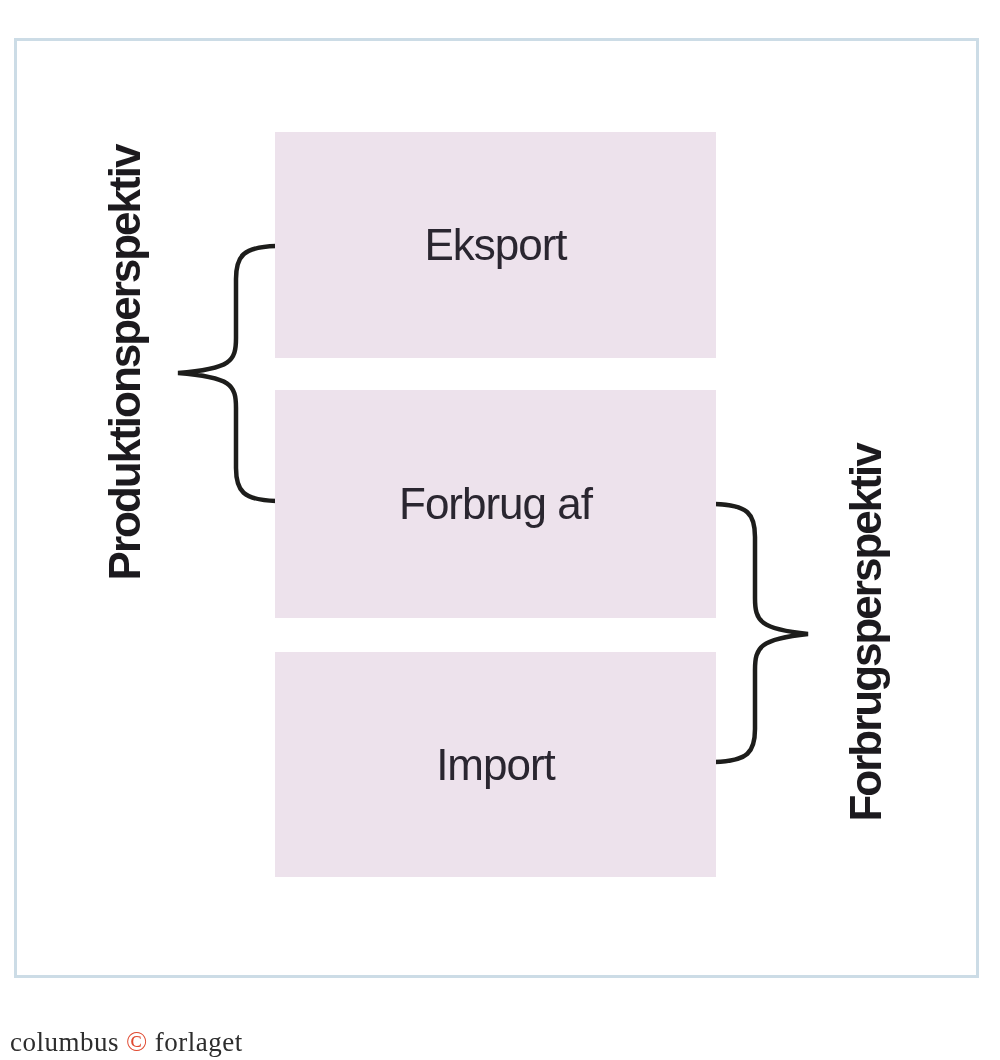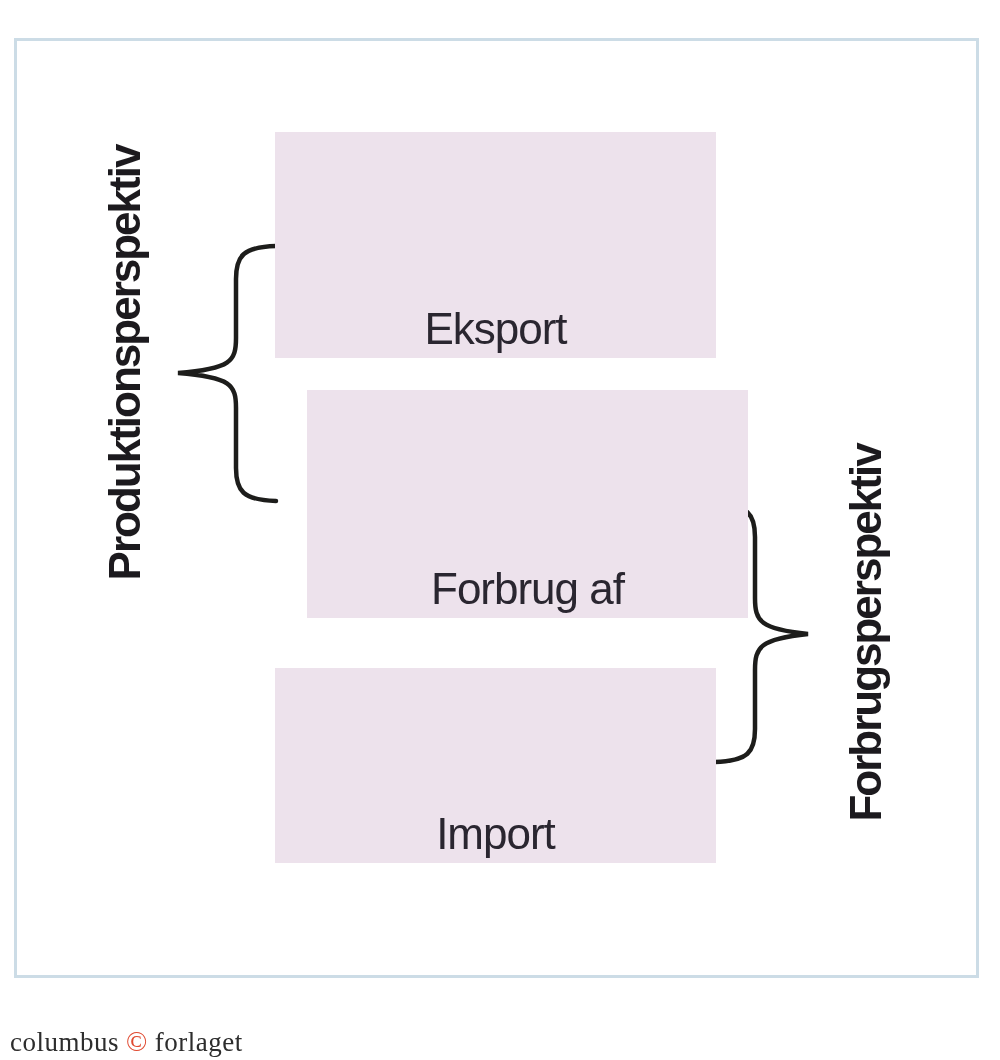--- a/index.html
+++ b/index.html
@@ -51,25 +51,25 @@
     stroke-linecap: round;
   }
   .box {
     position: absolute;
     left: 275px;
     width: 441px;
     background: var(--box-fill);
     display: flex;
     flex-direction: column;
     align-items: center;
-    justify-content: flex-end;
+    justify-content: center;
   }
   .box1 { top: 132px; height: 226px; }
-  .box2 { top: 390px; height: 228px; margin-left: 32px; }
-  .box3 { top: 652px; height: 195px; margin-top: 16px; }
+  .box2 { top: 390px; height: 228px; }
+  .box3 { top: 652px; height: 225px; }
   .box-line {
     display: block;
     font-size: 44px;
     font-weight: 400;
     letter-spacing: -1px;
     line-height: 58px;
     color: var(--box-text);
     text-align: center;
     white-space: nowrap;
   }

